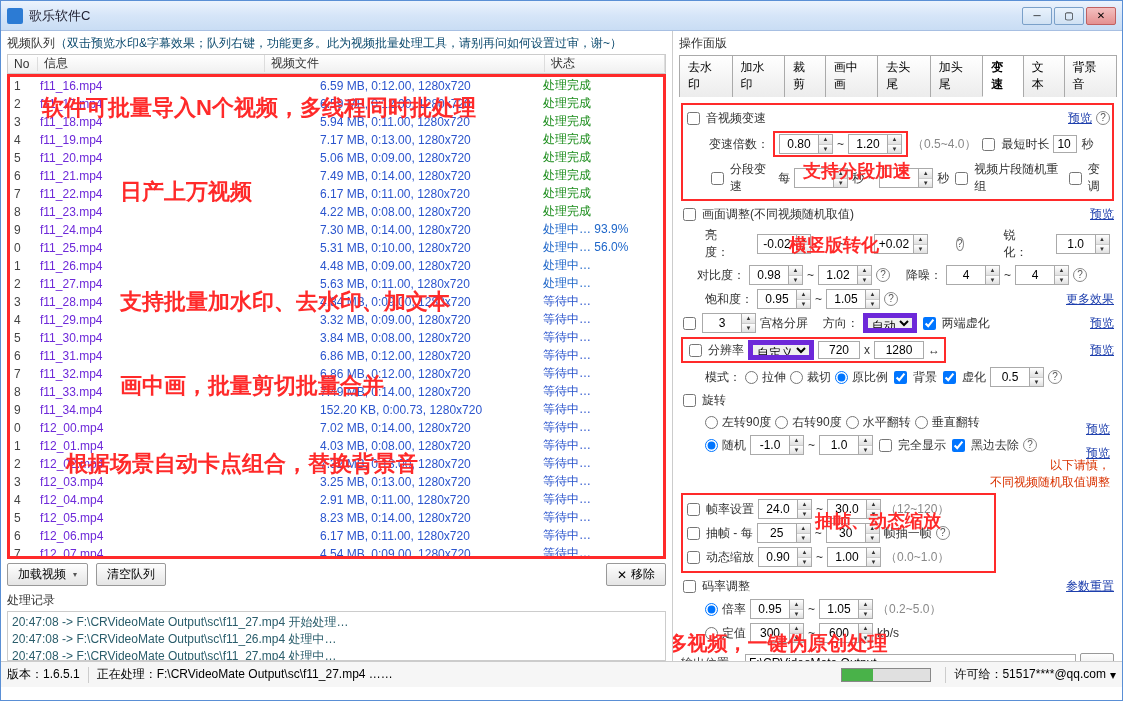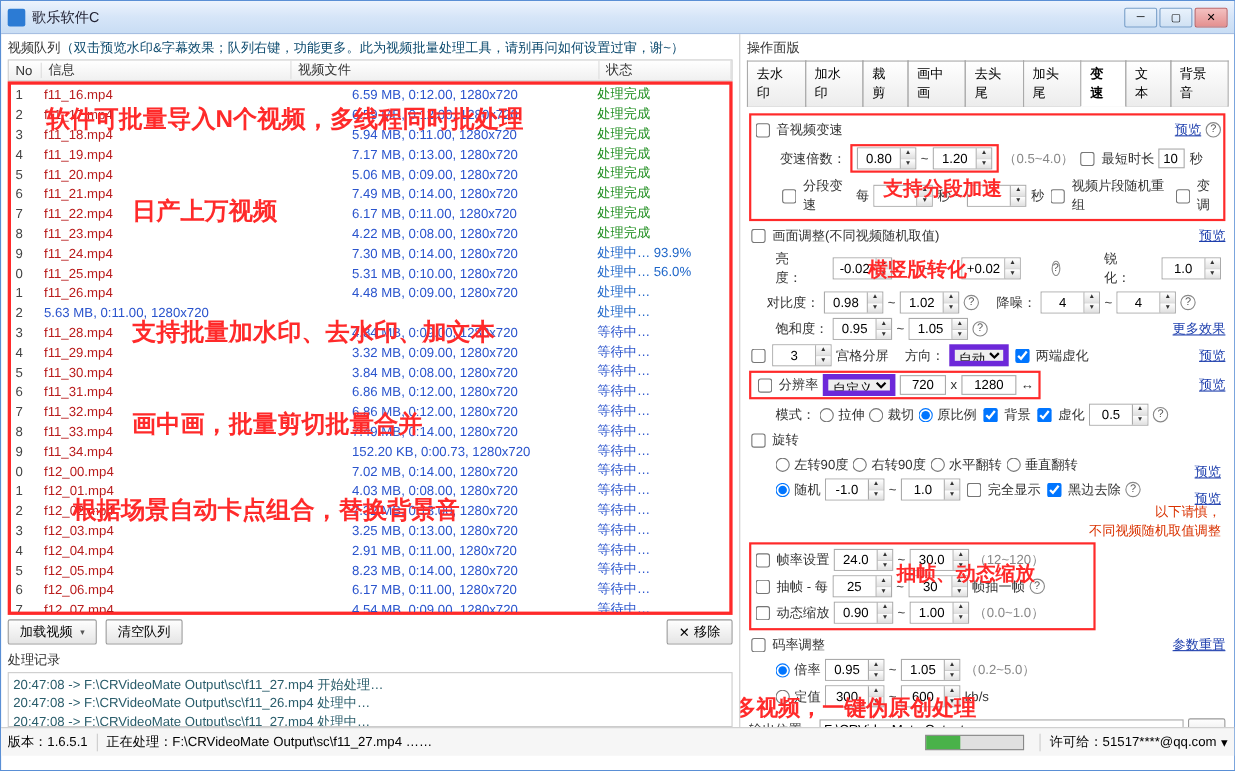--- a/index.html
+++ b/index.html
@@ -15,21 +15,21 @@
 .leftpanel { width: 672px; border-right: 1px solid #ccc; display:flex; flex-direction:column; padding: 4px 6px 0 6px; position:relative; }
 .rightpanel { flex: 1; padding: 4px 6px 0 6px; overflow:hidden; position:relative;}
 .panel-title { font-size: 12px; color: #333; margin-bottom: 2px; }
 .sub-note { font-size: 12px; color: #0c4a6e; }
 .table-header { display: flex; background: linear-gradient(#fff,#f0f0f0); border: 1px solid #ccc; height: 20px; align-items:center; }
 .th { padding: 0 6px; border-right:1px solid #ddd; color:#333; font-size:12px; }
 .list-wrap { border: 3px solid #ff2a2a; height: 490px; overflow:hidden; position:relative; }
 .list { overflow-y: auto; height: 100%; }
 .row { display:flex; height: 18px; align-items:center; font-size: 12px; }
 .c1 { width: 30px; padding-left:4px; color:#444; }
-.c2 { width: 280px; color:#b91c1c; }
+.c2 { width: 280px; color:#6d28d9; }
 .c3 { flex:1; color:#2a54cd; white-space:nowrap; }
 .c4 { width: 120px; }
 .st-done { color:#1a8c1a; }
 .st-proc { color:#1e66c9; }
 .st-wait { color:#2a54cd; }
 .bottom-btns { display:flex; align-items:center; gap:8px; padding:4px 0; }
 .btn { border:1px solid #999; background: linear-gradient(#fefefe,#e5e5e5); padding: 2px 10px; cursor:pointer; font-size:12px; border-radius:2px; display:inline-flex; align-items:center; gap:4px;}
 .btn.split::after { content:"▾"; font-size:8px; color:#555; margin-left:3px; }
 .log-title { margin-top:2px; }
 .log-box { border:1px solid #ccc; height: 50px; padding: 2px 4px; font-size:12px; color: #2a5d6b; overflow:hidden; background:#fff;}
@@ -152,20 +152,21 @@
               <div class="c4 st-proc">处理中… 56.0%</div>
             </div>
             <div class="row">
               <div class="c1">1</div>
               <div class="c2">f11_26.mp4</div>
               <div class="c3">4.48 MB, 0:09.00, 1280x720</div>
               <div class="c4 st-proc">处理中…</div>
             </div>
             <div class="row">
               <div class="c1">2</div>
+              <div class="c2">f11_27.mp4</div>
               <div class="c3">5.63 MB, 0:11.00, 1280x720</div>
               <div class="c4 st-proc">处理中…</div>
             </div>
             <div class="row">
               <div class="c1">3</div>
               <div class="c2">f11_28.mp4</div>
               <div class="c3">4.84 MB, 0:09.00, 1280x720</div>
               <div class="c4 st-wait">等待中…</div>
             </div>
             <div class="row">

